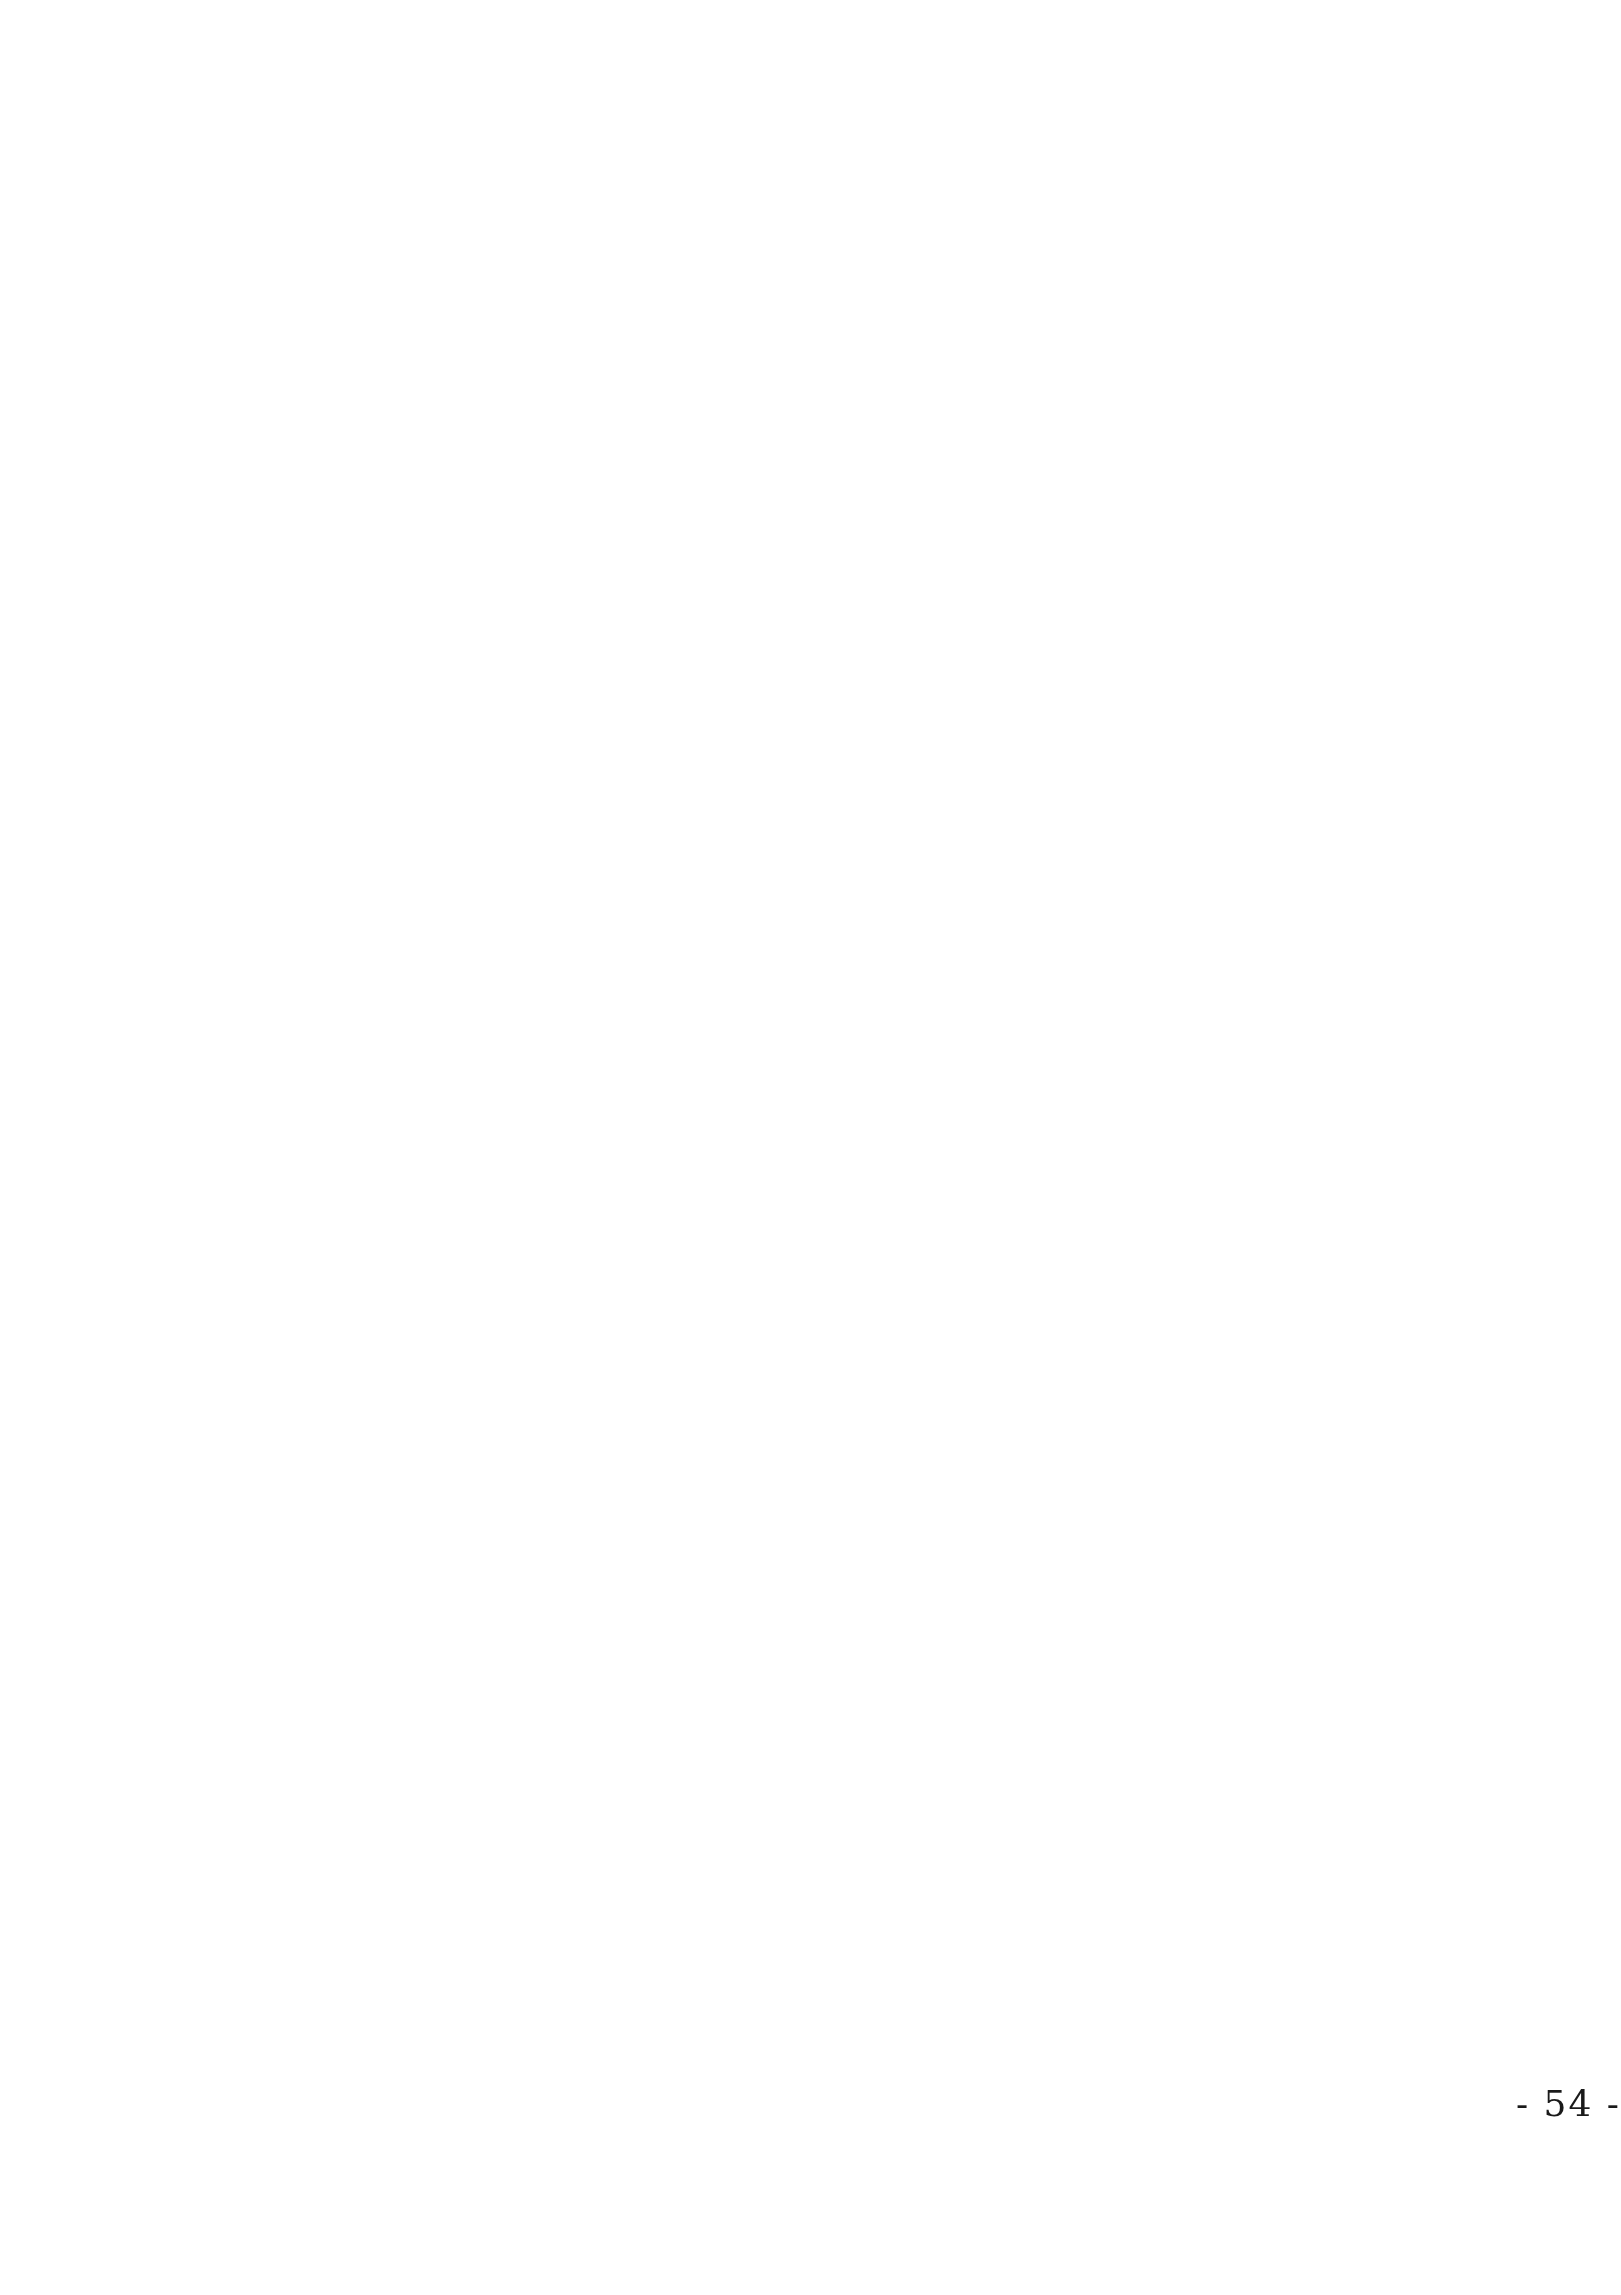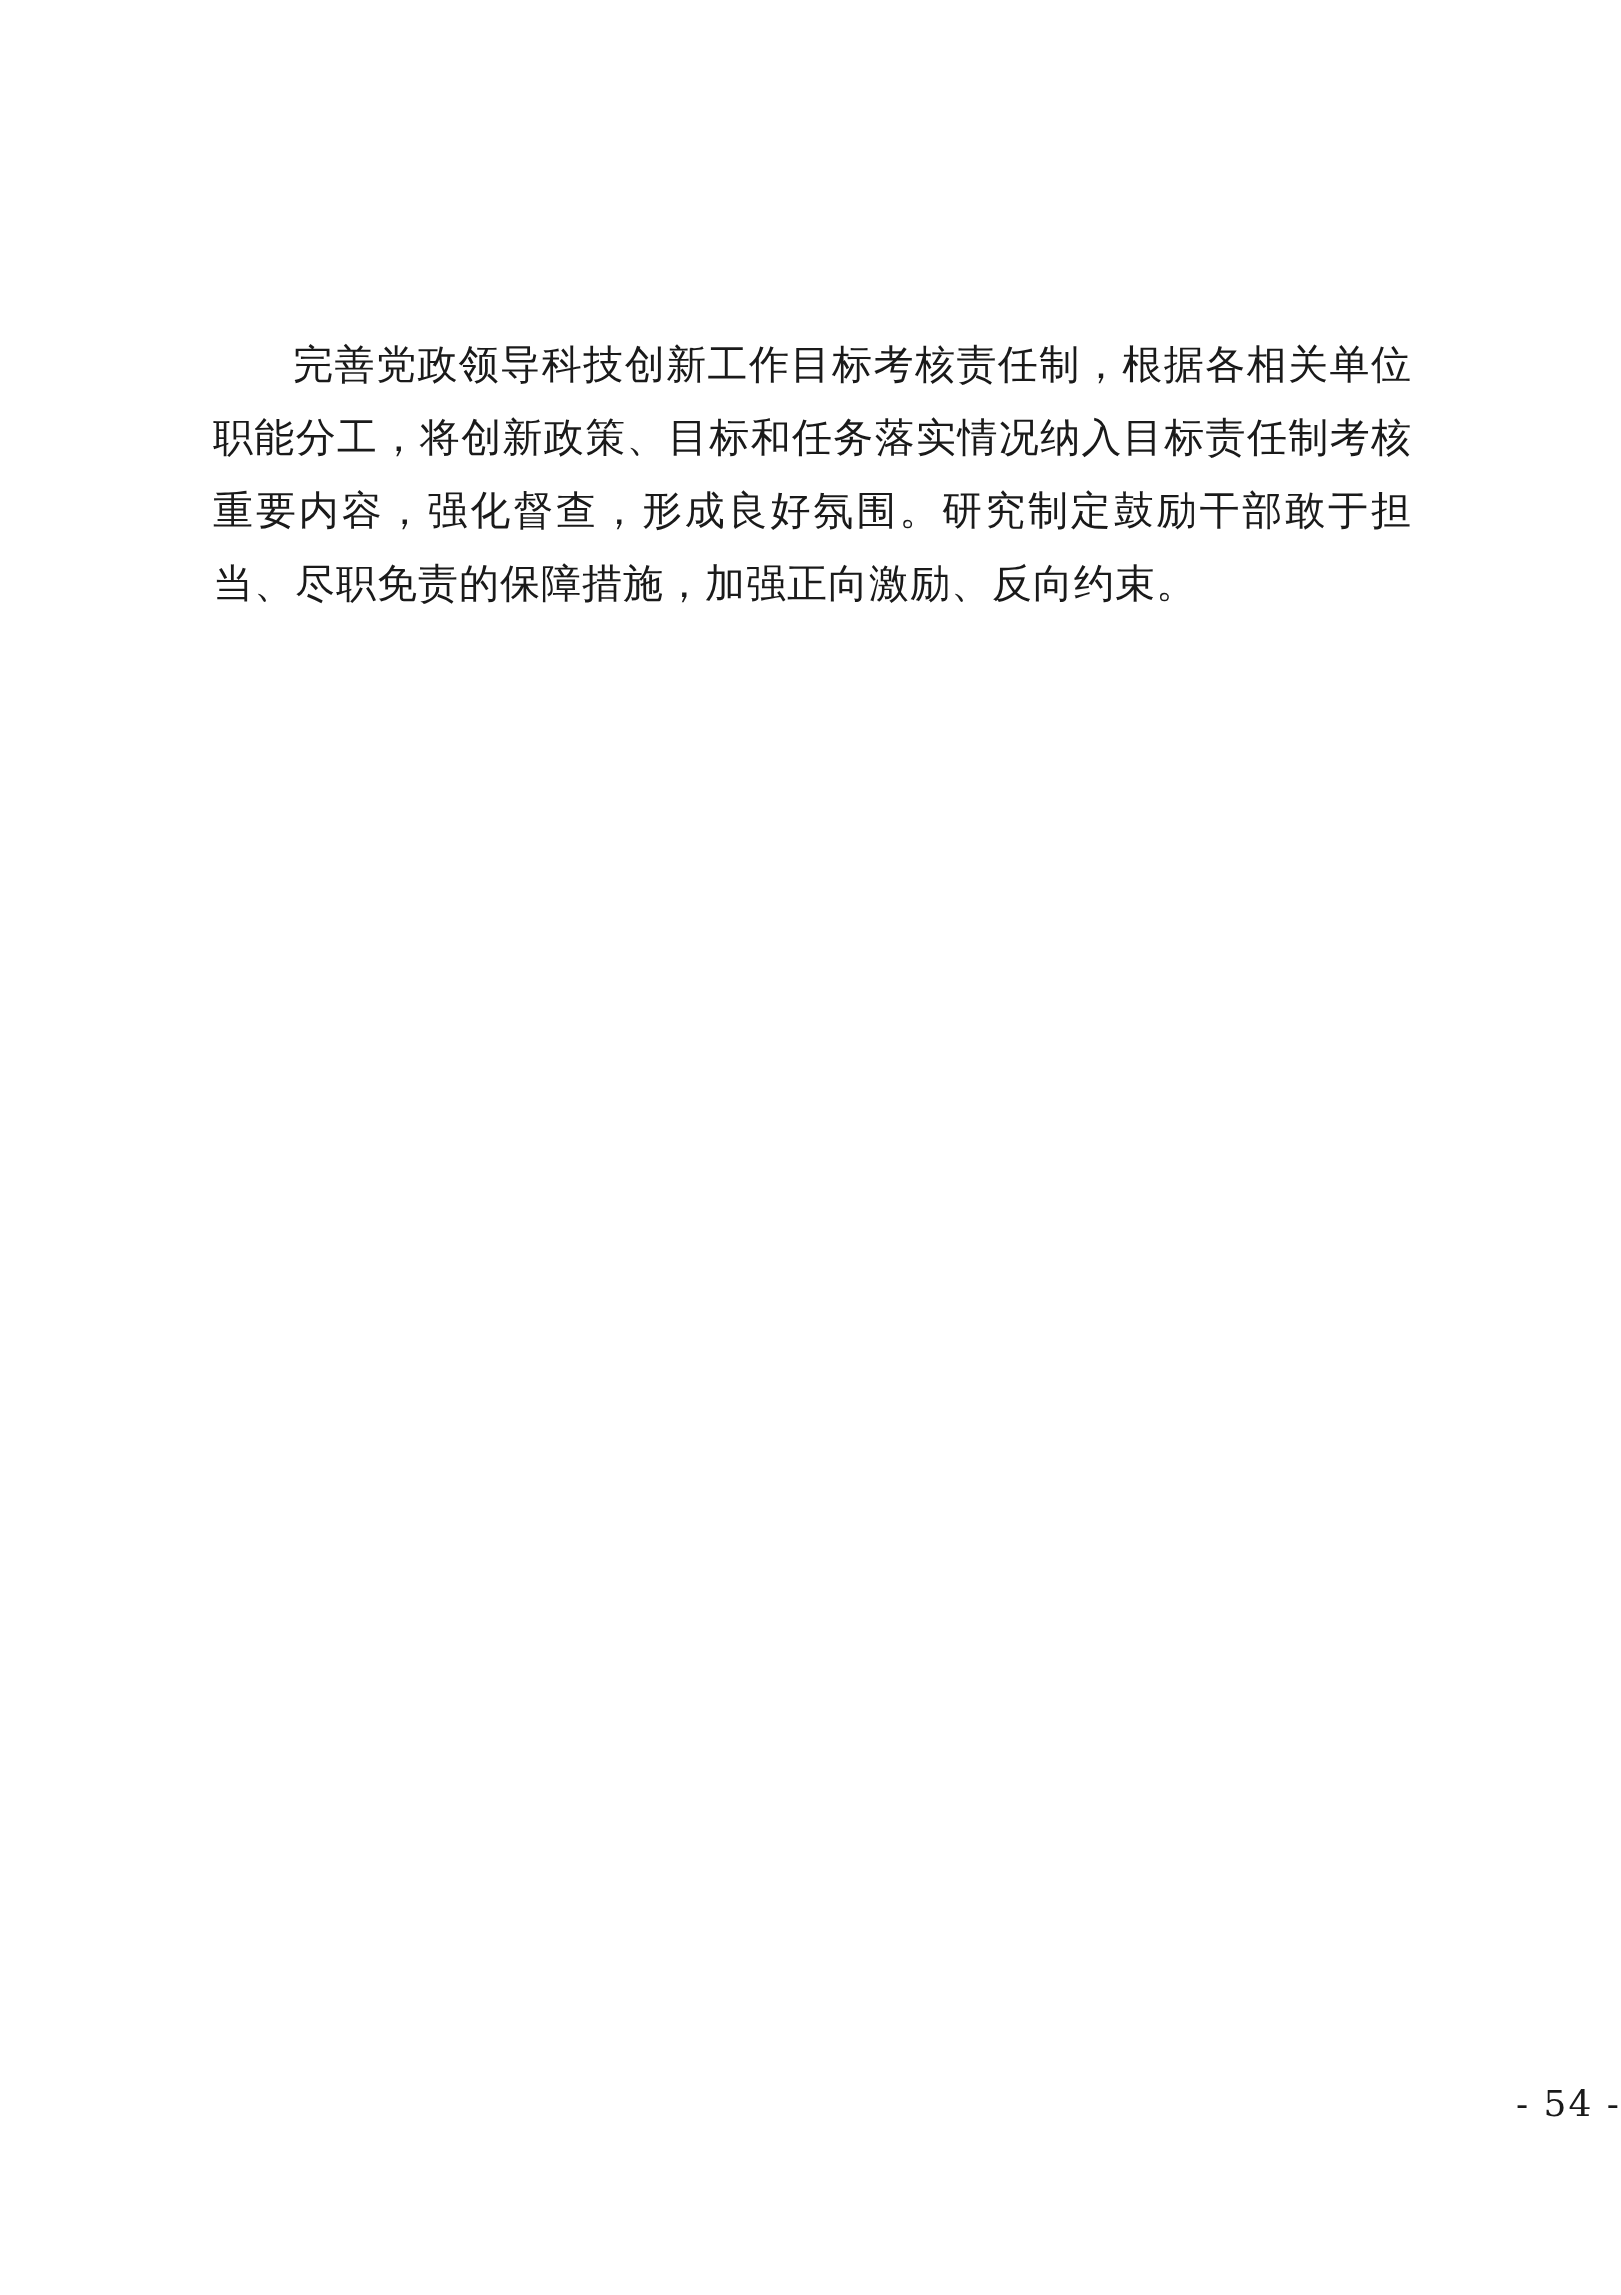--- a/index.html
+++ b/index.html
@@ -47,20 +47,19 @@
   .page-number-inner {
     display: inline-block;
     margin-left: -1117px;
   }
 </style>
 </head>
 <body>
 
 <div class="page">
 
-  <p class="body-text">完善党政领导科技创新工作目标考核责任制，根据各相关单位职能分工，将创新政策、目标和任务落实情况纳入目标责任制考核重要内容，强化督查，形成良好氛围。研究制定鼓励干部敢于担当、尽职免责的保障措施，加强正向激励、反向约束。</p>
 
   <div class="page-number">
     <span class="page-number-inner">- 54 -</span>
   </div>
 
 </div>
 
 
 </body></html>

